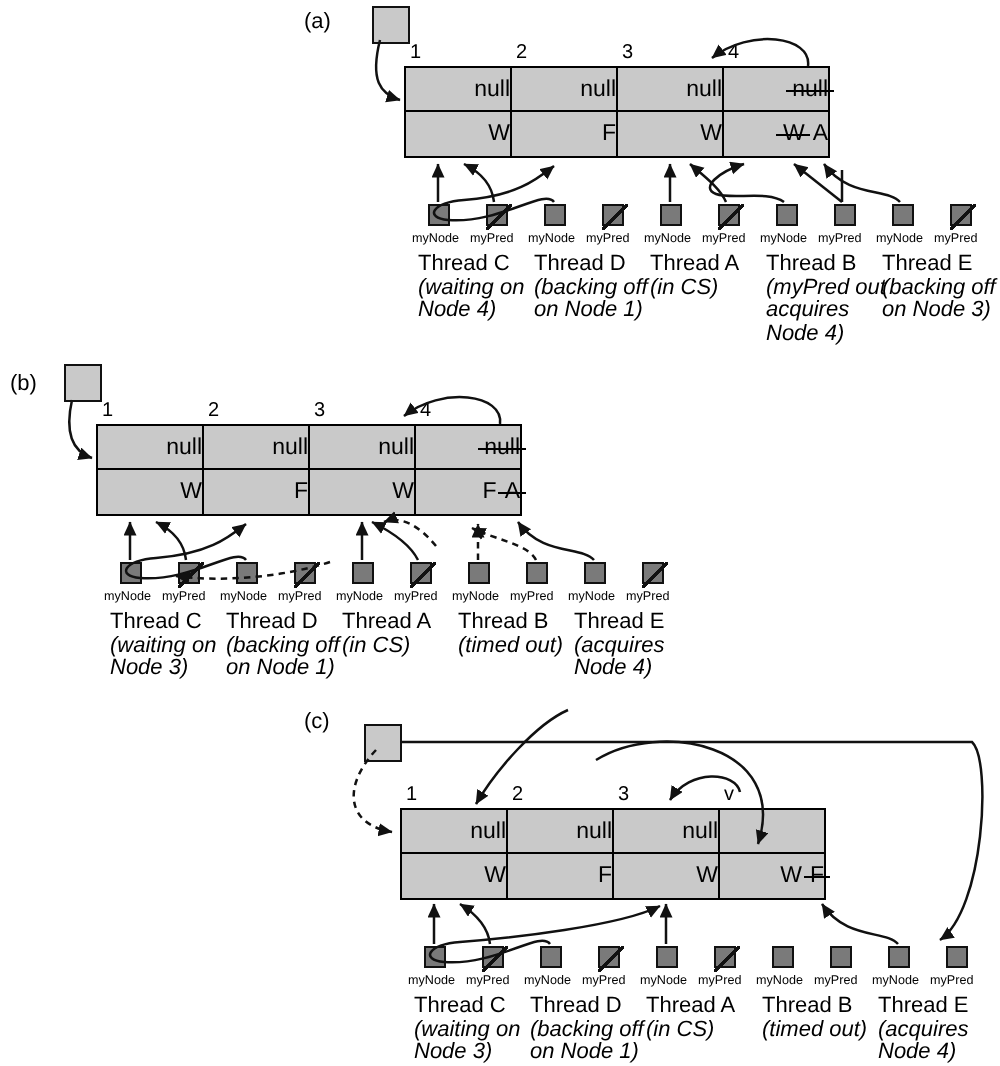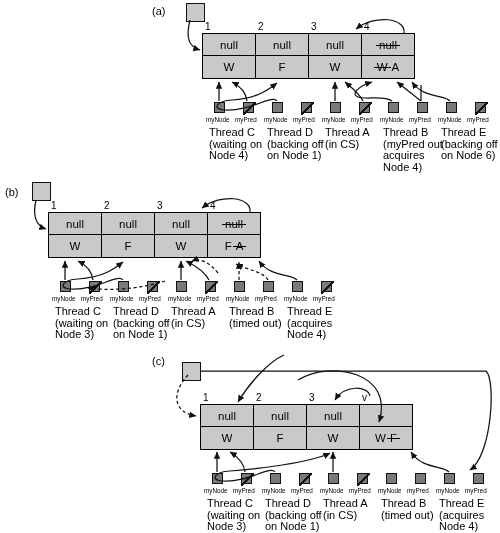--- a/index.html
+++ b/index.html
@@ -4,40 +4,40 @@
 <style>
   html,body{margin:0;padding:0;background:#ffffff;}
   body{width:500px;height:533px;position:relative;overflow:hidden;
        font-family:"Liberation Sans", sans-serif;color:#000;}
   .panel-label{position:absolute;font-size:11px;}
 
   
   .table{position:absolute;border:1.4px solid #000;background:#c9c9c9;box-sizing:border-box;display:flex;}
   .cell{flex:1;display:flex;flex-direction:column;box-sizing:border-box;border-right:1.4px solid #000;}
   .cell:last-child{border-right:none;}
-  .crow{height:50%;display:flex;align-items:center;justify-content:center;
+  .crow{height:50%;display:flex;align-items:center;justify-content:flex-end;
         font-size:11.5px;box-sizing:border-box;position:relative;}
   .crow.top{border-bottom:1.4px solid #000;}
   .strike{position:relative;}
   .strike:after{content:"";position:absolute;left:-3px;right:-3px;top:50%;
      border-top:1.2px solid #000;}
   .idx{position:absolute;font-size:10px;}
 
   
   .sq{position:absolute;width:11px;height:11px;background:#7a7a7a;border:1.3px solid #111;box-sizing:border-box;}
   .sq.nul:after{content:"";position:absolute;left:-1px;top:-1px;width:12.5px;height:12.5px;
      background:linear-gradient(to bottom right, transparent calc(50% - 0.9px), #111 calc(50% - 0.9px), #111 calc(50% + 0.9px), transparent calc(50% + 0.9px));}
   .sq.plain{background:#7a7a7a;}
 
   .mlab{position:absolute;font-size:6.3px;letter-spacing:0px;white-space:nowrap;}
 
   .tbox{position:absolute;width:19px;height:19px;background:#c9c9c9;border:1.3px solid #111;box-sizing:border-box;}
 
   .thread{position:absolute;font-size:11px;line-height:11.6px;white-space:nowrap;}
-  .thread .it{}
+  .thread .it{font-style:italic;}
 
   svg.lay{position:absolute;left:0;top:0;width:500px;height:533px;overflow:visible;pointer-events:none;}
 </style>
 </head>
 <body>
 
 <div class="panel-label" style="left:152px;top:5px;">(a)</div>
 
 <div class="tbox" style="left:186px;top:3px;"></div>
 
@@ -121,21 +121,21 @@
 </div>
 <div class="thread" style="left:383px;top:127px;">
   <div><span>Thread B</span></div>
   <div class="it"><span>(myPred out</span></div>
   <div class="it"><span>acquires</span></div>
   <div class="it"><span>Node 4)</span></div>
 </div>
 <div class="thread" style="left:441px;top:127px;">
   <div><span>Thread E</span></div>
   <div class="it"><span>(backing off</span></div>
-  <div class="it"><span>on Node 6)</span></div>
+  <div class="it"><span>on Node 3)</span></div>
 </div>
 
 <div class="panel-label" style="left:5px;top:186px;">(b)</div>
 
 <div class="tbox" style="left:32px;top:182px;"></div>
 
 <div class="idx" style="left:51px;top:200px;">1</div>
 <div class="idx" style="left:104px;top:200px;">2</div>
 <div class="idx" style="left:157px;top:200px;">3</div>
 <div class="idx" style="left:210px;top:200px;">4</div>

